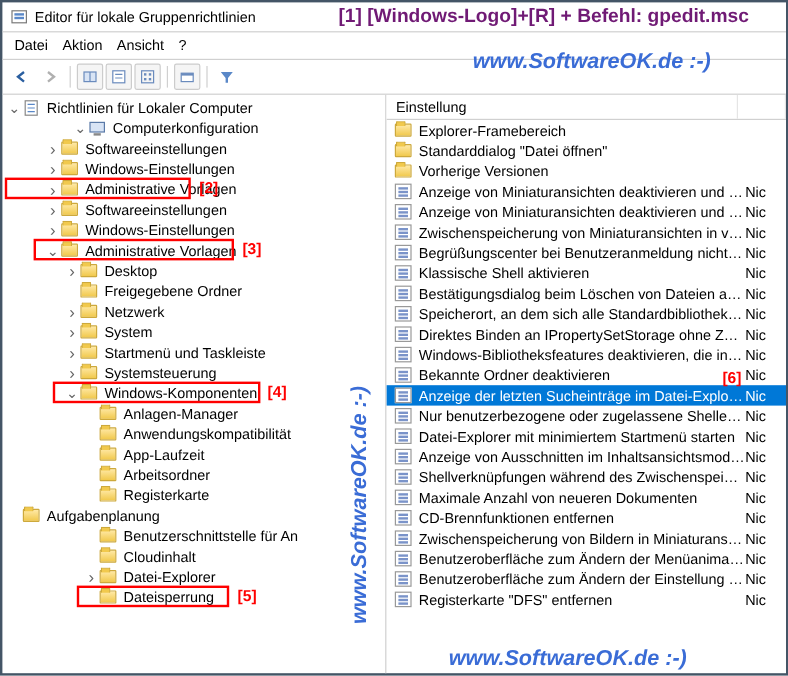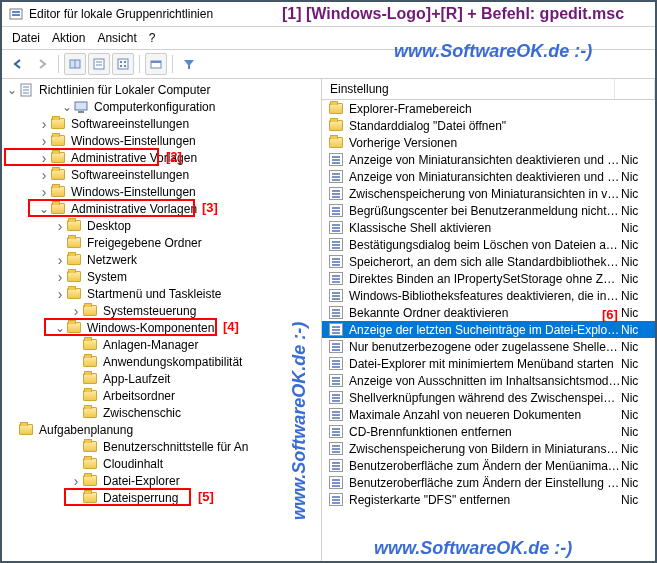--- a/index.html
+++ b/index.html
@@ -210,21 +210,21 @@
           </span>
           <span class="label">System</span>
         </div>
         <div class="tree-row" style="padding-left: 52px;">
           <span class="twisty closed"></span>
           <span class="ico">
             <span class="folder"></span>
           </span>
           <span class="label">Startmenü und Taskleiste</span>
         </div>
-        <div class="tree-row" style="padding-left: 68px;">
+        <div class="tree-row" style="padding-left: 52px;">
           <span class="twisty closed"></span>
           <span class="ico">
             <span class="folder"></span>
           </span>
           <span class="label">Systemsteuerung</span>
         </div>
         <div class="tree-row" style="padding-left: 52px;">
           <span class="twisty open"></span>
           <span class="ico">
             <span class="folder"></span>
@@ -257,21 +257,21 @@
           <span class="ico">
             <span class="folder"></span>
           </span>
           <span class="label">Arbeitsordner</span>
         </div>
         <div class="tree-row" style="padding-left: 68px;">
           <span class="twisty "></span>
           <span class="ico">
             <span class="folder"></span>
           </span>
-          <span class="label">Zwischenschic</span>
+          <span class="label">Registerkarte</span>
         </div>
         <div class="tree-row" style="">
           <span class="twisty "></span>
           <span class="ico">
             <span class="folder"></span>
           </span>
           <span class="label">Aufgabenplanung</span>
         </div>
         <div class="tree-row" style="padding-left: 68px;">
           <span class="twisty "></span>
@@ -421,21 +421,21 @@
           <span class="ico">
             <span class="scroll-icon"></span>
           </span>
           <span class="txt">Nur benutzerbezogene oder zugelassene Shellerweiterungen…</span>
           <span class="state">Nic</span>
         </div>
         <div class="list-row">
           <span class="ico">
             <span class="scroll-icon"></span>
           </span>
-          <span class="txt">Datei-Explorer mit minimiertem Menüband starten</span>
+          <span class="txt">Datei-Explorer mit minimiertem Startmenü starten</span>
           <span class="state">Nic</span>
         </div>
         <div class="list-row">
           <span class="ico">
             <span class="scroll-icon"></span>
           </span>
           <span class="txt">Anzeige von Ausschnitten im Inhaltsansichtsmodus deaktivi…</span>
           <span class="state">Nic</span>
         </div>
         <div class="list-row">

